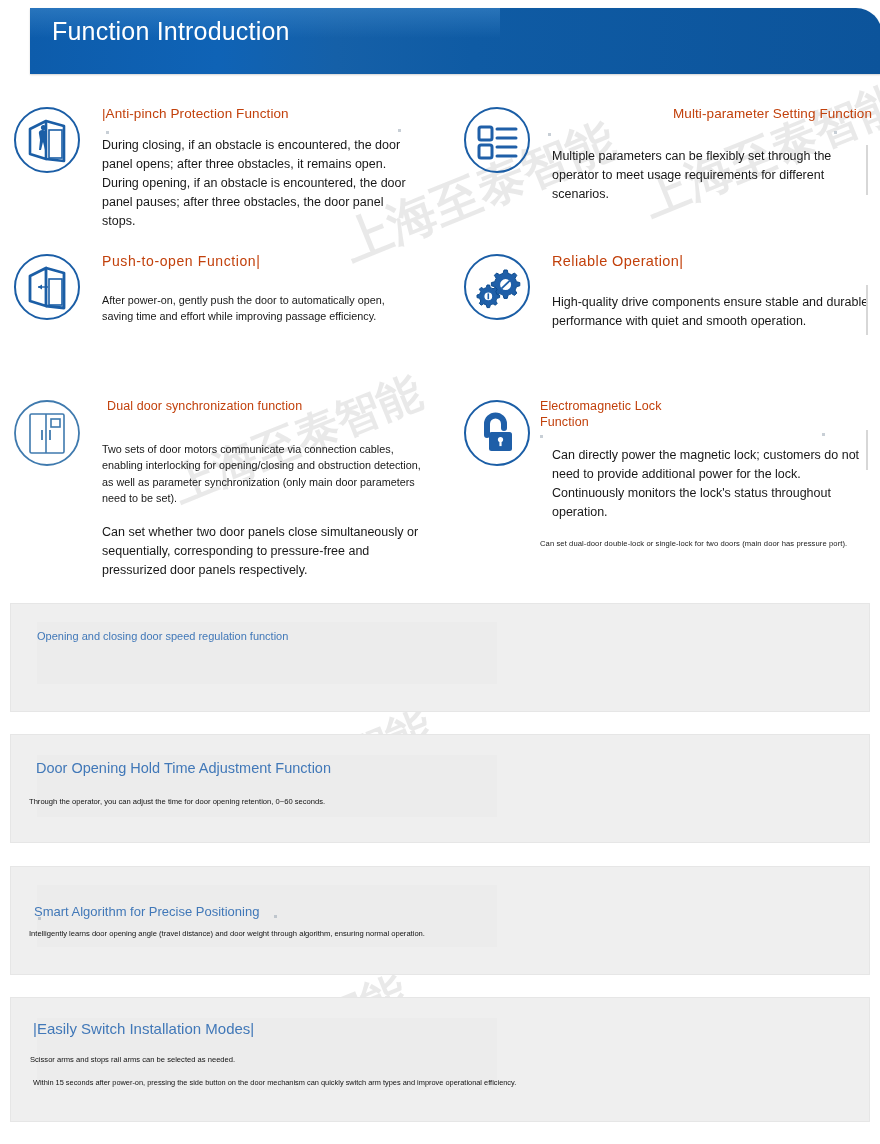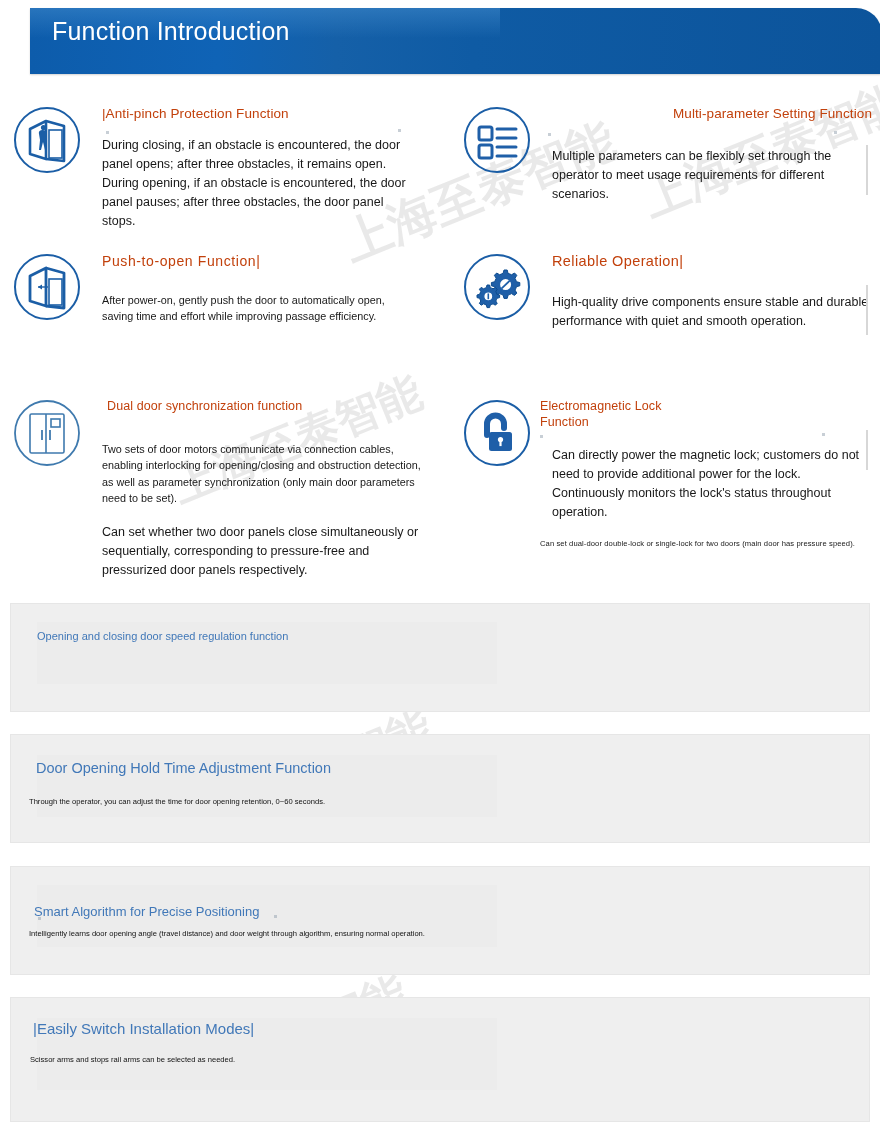--- a/index.html
+++ b/index.html
@@ -271,21 +271,21 @@
     </svg>
   </div>
   <div class="body" style="width:330px;">
     <h3 style="font-size:12.5px; margin-left:-12px;">Electromagnetic Lock</h3>
     <h3 style="font-size:12.5px; margin-left:-12px;">Function</h3>
     <div class="spacer-dots" style="height:15px;">
       <span class="d" style="left:-12px; top:4px;"></span>
       <span class="d" style="left:270px; top:2px;"></span>
     </div>
     <p style="width:322px;">Can directly power the magnetic lock; customers do not need to provide additional power for the lock. Continuously monitors the lock's status throughout operation.</p>
-    <p class="micro" style="width:330px; margin-top:16px; margin-left:-12px;">Can set dual-door double-lock or single-lock for two doors (main door has pressure speed).</p>
+    <p class="micro" style="width:330px; margin-top:16px; margin-left:-12px;">Can set dual-door double-lock or single-lock for two doors (main door has pressure port).</p>
   </div>
 </div>
 
 <div class="edge-tick" style="left:866px; top:145px; height:50px;"></div>
 <div class="edge-tick" style="left:866px; top:285px; height:50px;"></div>
 <div class="edge-tick" style="left:866px; top:430px; height:40px;"></div>
 
 <div class="panel" style="top:603px; height:107px;">
   <div class="inner-shade" style="top:18px; height:62px;"></div>
   <h3 style="left:26px; top:26px; font-size:11px;">Opening and closing door speed regulation function</h3>
@@ -304,13 +304,14 @@
     <span class="d" style="left:4px; top:4px;"></span>
     <span class="d" style="left:240px; top:2px;"></span>
   </div>
   <p style="left:18px; top:62px; font-size:7.6px; width:560px;">Intelligently learns door opening angle (travel distance) and door weight through algorithm, ensuring normal operation.</p>
 </div>
 
 <div class="panel" style="top:997px; height:123px;">
   <div class="inner-shade" style="top:20px; height:72px;"></div>
   <h3 style="left:22px; top:22px; font-size:15px;">|Easily Switch Installation Modes|</h3>
   <p style="left:19px; top:56px; font-size:7.6px; width:215px; line-height:1.5;">Scissor arms and stops rail arms can be selected as needed.</p>
+  <p style="left:22px; top:80px; font-size:7.4px; width:700px;">Within 15 seconds after power-on, pressing the side button on the door mechanism can quickly switch arm types and improve operational efficiency.</p>
 </div>
 
 </body></html>

